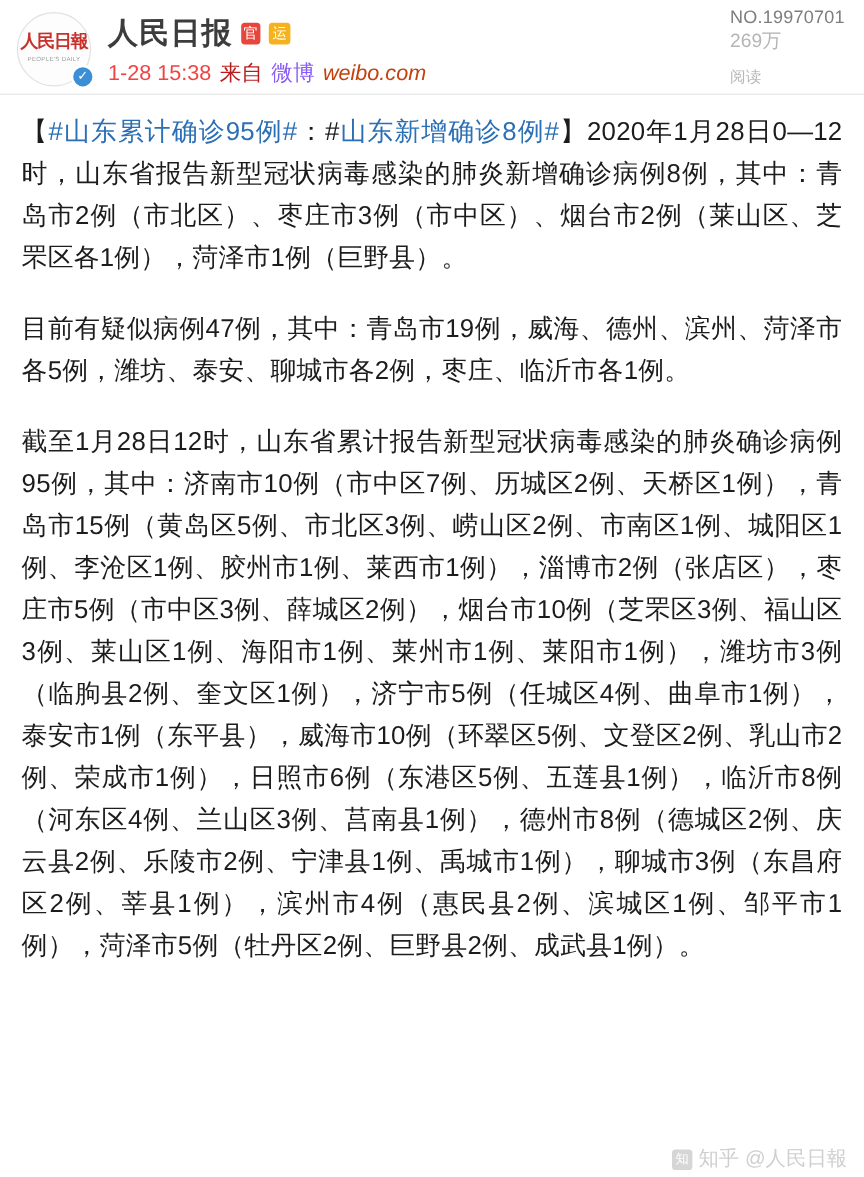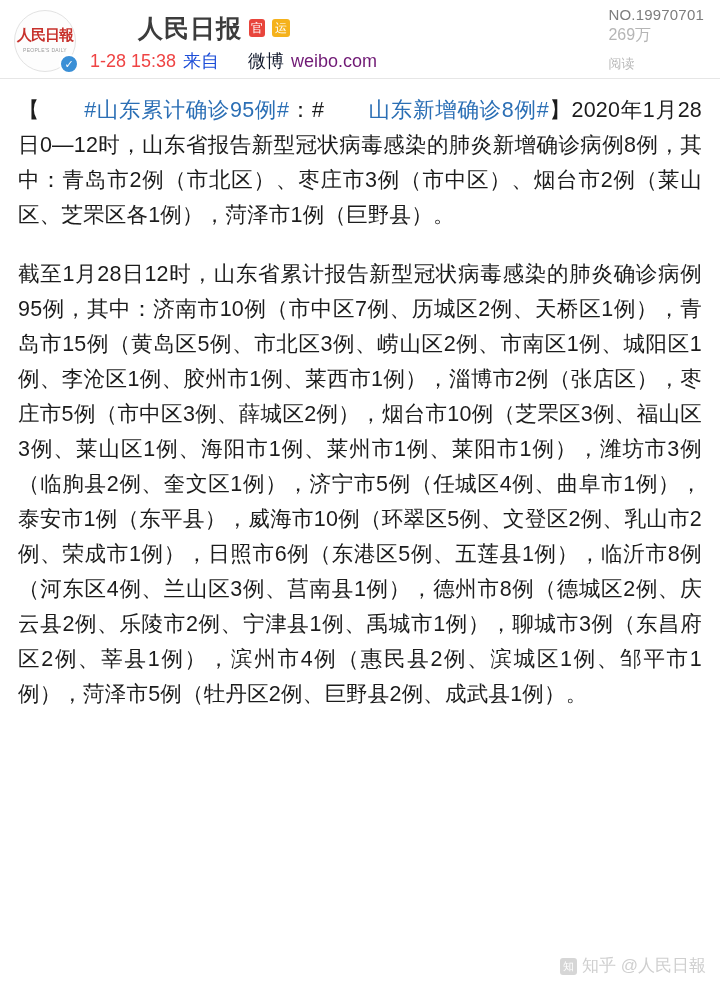--- a/index.html
+++ b/index.html
@@ -93,21 +93,20 @@
     align-items: center;
     gap: 7px;
     height: 32px;
   }
   .account-name {
     font-size: 25px;
     line-height: 30px;
     color: #3c3c3c;
     font-weight: bold;
     letter-spacing: 1px;
-    margin-left: 48px;
   }
   .tag-red {
     display: inline-block;
     background: #e8453c;
     color: #fff;
     font-size: 12px;
     line-height: 16px;
     padding: 1px 2px;
     border-radius: 3px;
     vertical-align: middle;
@@ -126,23 +125,23 @@
     margin-top: 5px;
     font-size: 18px;
     line-height: 24px;
     color: #4a4a4a;
     display: flex;
     align-items: baseline;
     gap: 7px;
     white-space: nowrap;
   }
   .meta-time { color: #ef4444; }
-  .meta-from { color: #1d4ed8; }
-  .meta-src { color: #0f172a; margin-left: 22px; }
-  .meta-url { color: #701a75; }
+  .meta-from { color: #b91c1c; }
+  .meta-src { color: #8b5cf6; }
+  .meta-url { color: #c2410c; font-style: italic; }
 
   .header-right {
     position: absolute;
     right: 16px;
     top: 6px;
   }
   .nocode {
     font-size: 15px;
     color: #7d7d7d;
     letter-spacing: 0.2px;
@@ -180,21 +179,20 @@
     letter-spacing: 0.2px;
     font-family: "Liberation Sans", sans-serif;
   }
   .content p {
     margin: 0 0 24px 0;
     text-align: justify;
   }
   .content p:last-child { margin-bottom: 0; }
   .topic {
     color: #2b6fb5;
-    margin-left: 44px;
   }
 
   
   .footer {
     position: absolute;
     left: 0;
     right: 0;
     bottom: 0;
     height: 36px;
     background: #ffffff;
@@ -262,20 +260,21 @@
         <span class="num">269万</span>
       </div>
       <div class="read-label">阅读</div>
     </div>
   </div>
 
   <div class="divider"></div>
 
   <div class="content" id="post-content">
       <p><span>【</span><span class="topic">#山东累计确诊95例#</span><span>：#</span><span class="topic">山东新增确诊8例#</span><span>】2020年1月28日0—12时，山东省报告新型冠状病毒感染的肺炎新增确诊病例8例，其中：青岛市2例（市北区）、枣庄市3例（市中区）、烟台市2例（莱山区、芝罘区各1例），菏泽市1例（巨野县）。</span></p>
+      <p><span>目前有疑似病例47例，其中：青岛市19例，威海、德州、滨州、菏泽市各5例，潍坊、泰安、聊城市各2例，枣庄、临沂市各1例。</span></p>
       <p><span>截至1月28日12时，山东省累计报告新型冠状病毒感染的肺炎确诊病例95例，其中：济南市10例（市中区7例、历城区2例、天桥区1例），青岛市15例（黄岛区5例、市北区3例、崂山区2例、市南区1例、城阳区1例、李沧区1例、胶州市1例、莱西市1例），淄博市2例（张店区），枣庄市5例（市中区3例、薛城区2例），烟台市10例（芝罘区3例、福山区3例、莱山区1例、海阳市1例、莱州市1例、莱阳市1例），潍坊市3例（临朐县2例、奎文区1例），济宁市5例（任城区4例、曲阜市1例），泰安市1例（东平县），威海市10例（环翠区5例、文登区2例、乳山市2例、荣成市1例），日照市6例（东港区5例、五莲县1例），临沂市8例（河东区4例、兰山区3例、莒南县1例），德州市8例（德城区2例、庆云县2例、乐陵市2例、宁津县1例、禹城市1例），聊城市3例（东昌府区2例、莘县1例），滨州市4例（惠民县2例、滨城区1例、邹平市1例），菏泽市5例（牡丹区2例、巨野县2例、成武县1例）。</span></p>
     </div>
 
   <div class="fade-bottom"></div>
 
   <div class="footer">
     <div class="watermark">
       <span class="wm-logo">知</span>
       <span>知乎 @人民日報</span>
     </div>

